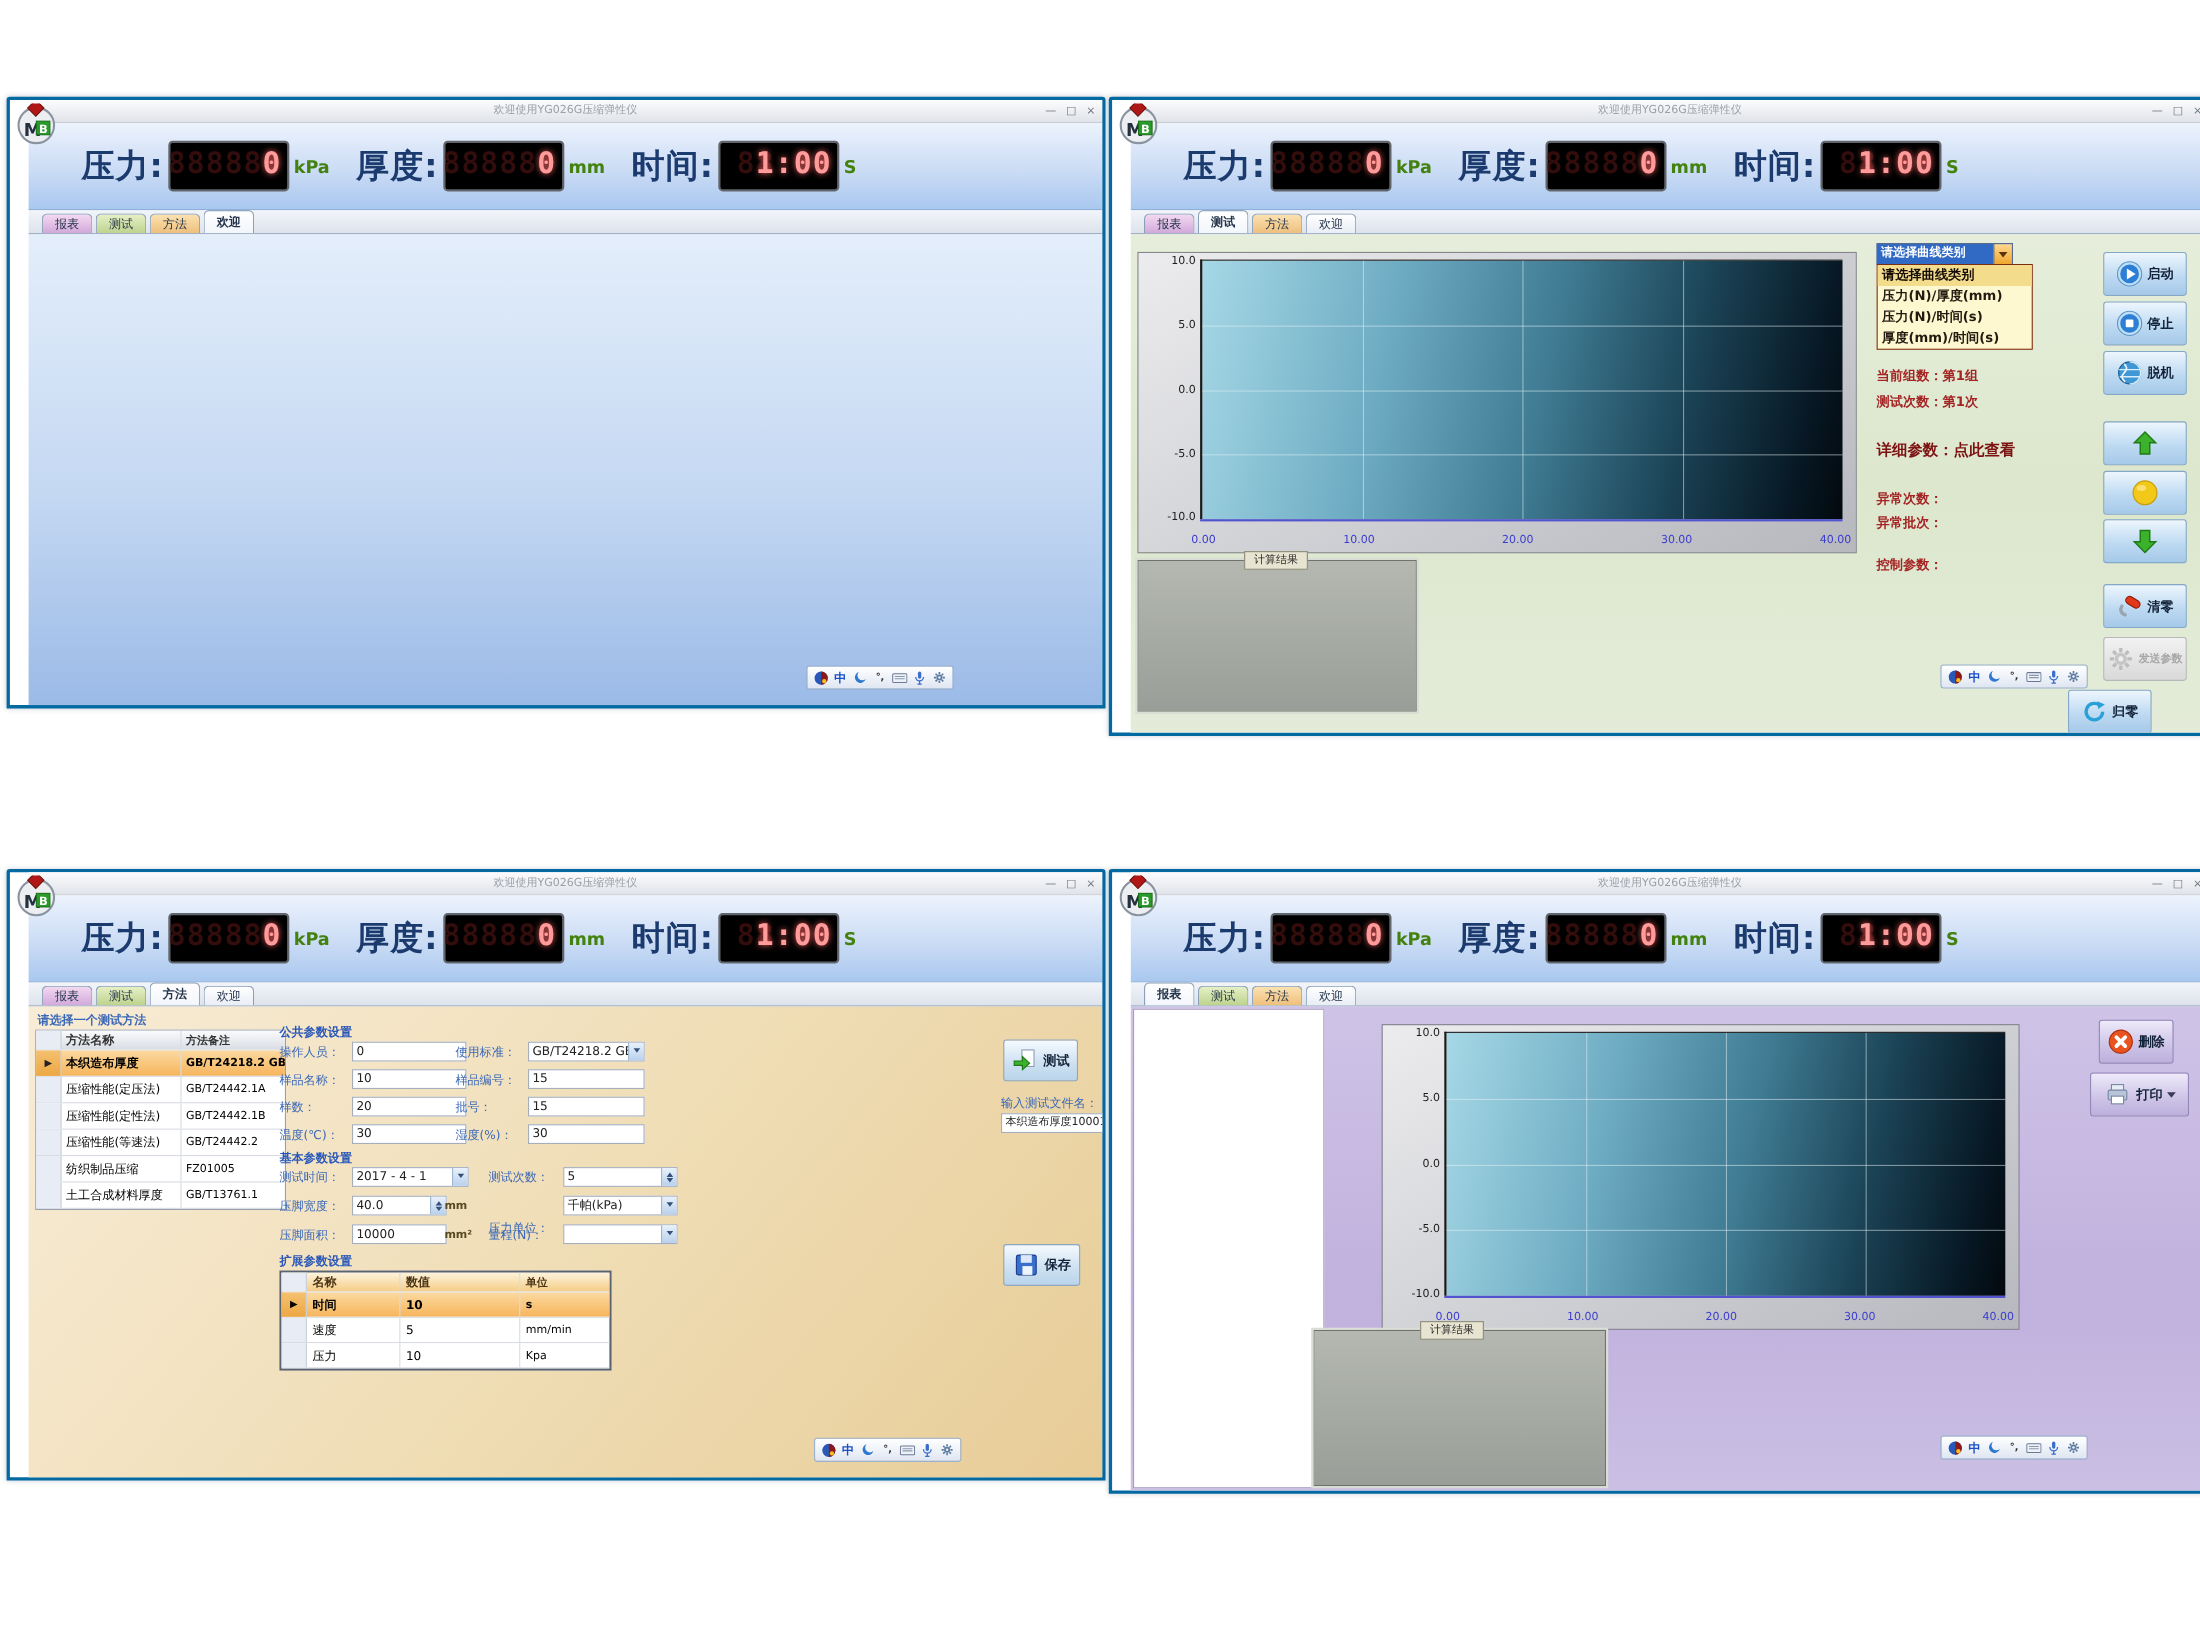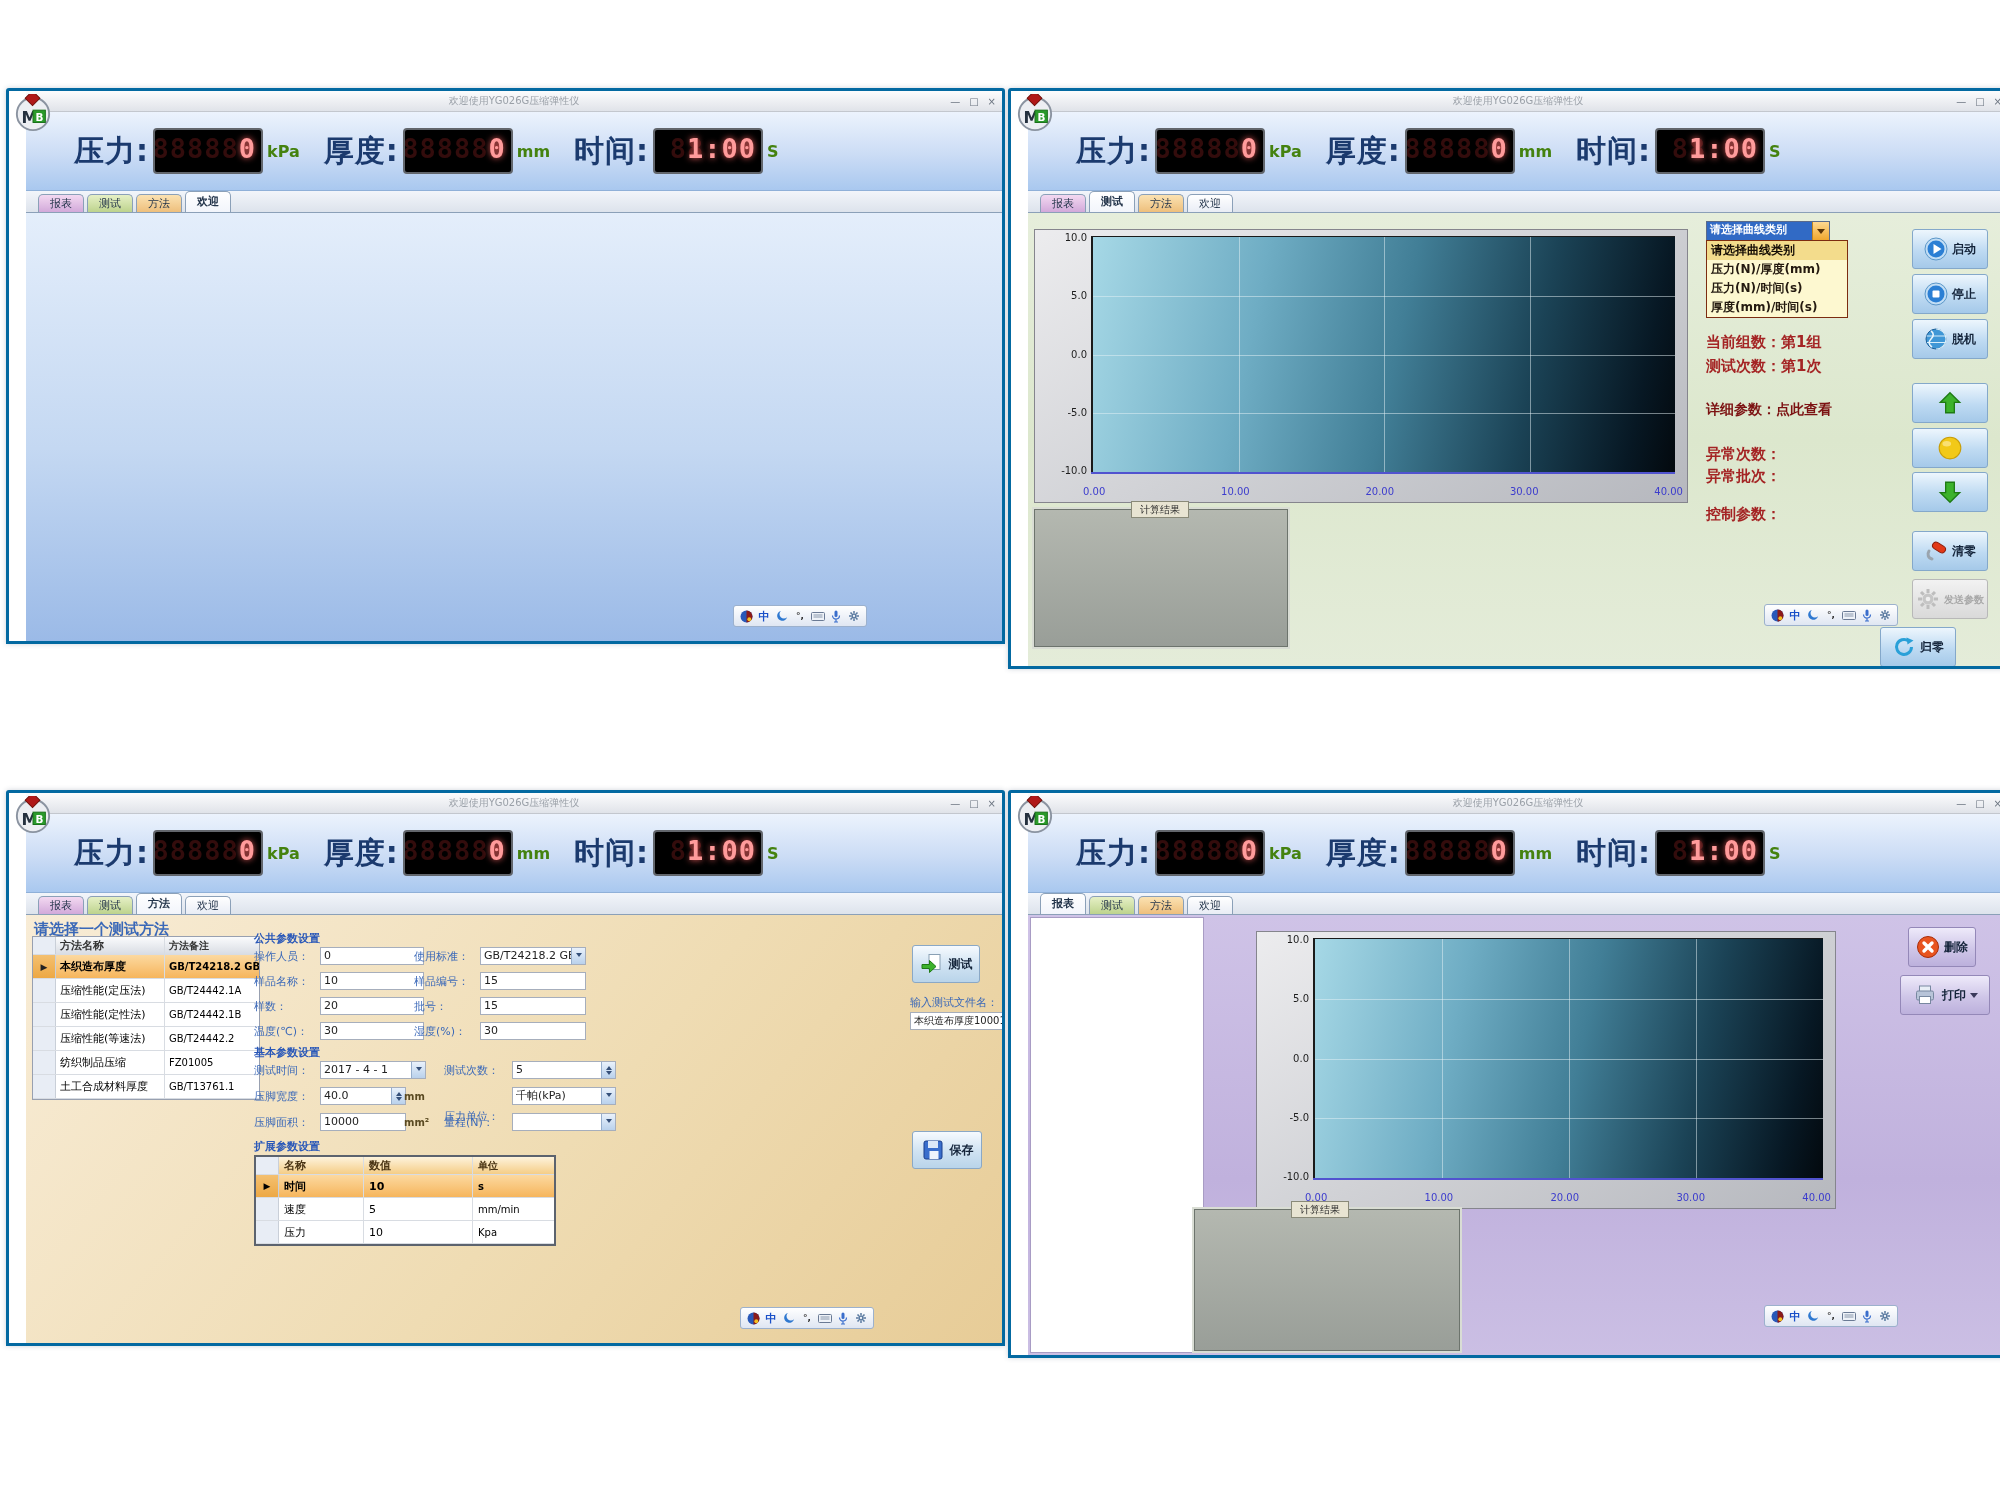--- a/index.html
+++ b/index.html
@@ -48,29 +48,29 @@
   .sidebtn svg{flex:0 0 auto;}
   .sidebtn .two{font-size:10px;line-height:11px;}
   
   .combo{position:absolute;height:18px;display:flex;border:1px solid #5a6a8a;background:#316ac5;cursor:pointer;}
   .combo .val{flex:1;color:#fff;font-size:11px;font-weight:bold;line-height:16px;padding:0 3px;white-space:nowrap;overflow:hidden;}
   .combo .cbtn{width:16px;background:linear-gradient(#ffd890,#efa72e);border-left:1px solid #c08420;display:flex;align-items:center;justify-content:center;}
   .tri{width:0;height:0;border:4px solid transparent;border-top:5px solid #5a3408;margin-top:4px;}
   .droplist{position:absolute;background:#fdf8d0;border:1px solid #7c2c10;font-size:12px;font-weight:bold;color:#241a10;z-index:8;}
   .droplist .item{padding:1px 4px;white-space:nowrap;cursor:pointer;}
   .droplist .item.sel{background:#f3dc8c;color:#140c04;}
-  .st{position:absolute;font-size:15px;font-weight:bold;color:#a42424;white-space:nowrap;}
+  .st{position:absolute;font-size:12px;font-weight:bold;color:#a42424;white-space:nowrap;}
   .st.detail{color:#7c1212;font-size:14px;font-family:Liberation Mono, monospace;}
   
   .tray{position:absolute;height:20px;background:linear-gradient(#ffffff,#dfe6f2);border:1px solid #9cb1cd;border-radius:3px;display:flex;align-items:center;gap:4px;padding:0 5px;}
   .ticon{display:inline-flex;width:14px;height:14px;align-items:center;justify-content:center;font-size:11px;cursor:pointer;}
   .ticon.tcn{color:#1a50c8;font-weight:bold;}
   .ticon.tpunct{color:#333;font-size:9px;font-weight:bold;}
   
-  .prompt{position:absolute;font-size:15px;color:#3a68b8;font-weight:bold;}
+  .prompt{position:absolute;font-size:11px;color:#3a68b8;font-weight:bold;}
   .mtable{position:absolute;border:1px solid #98a0b0;background:#fff;font-size:11px;}
   .mrow{display:flex;height:23px;border-bottom:1px solid #d8dce2;}
   .mrow.h{height:17px;background:linear-gradient(#fafbfc,#d9dde4);font-weight:bold;color:#333;}
   .mrow .sel{flex:0 0 22px;background:#e8edf5;border-right:1px solid #c9cfd8;display:flex;align-items:center;justify-content:center;font-size:9px;color:#222;}
   .mrow .c1{flex:0 0 100px;padding:0 4px;border-right:1px solid #d8dce2;display:flex;align-items:center;white-space:nowrap;overflow:hidden;}
   .mrow .c2{flex:1;padding:0 4px;display:flex;align-items:center;white-space:nowrap;overflow:hidden;font-size:10px;}
   .mrow.selrow{background:linear-gradient(#fcd9a0,#f6b55c);font-weight:bold;}
   .mrow.selrow .sel{background:linear-gradient(#f4c070,#eda844);}
   .sectitle{position:absolute;font-size:11px;font-weight:bold;color:#2a58b8;white-space:nowrap;}
   .flabel{position:absolute;font-size:11px;color:#3a68b8;white-space:nowrap;}

